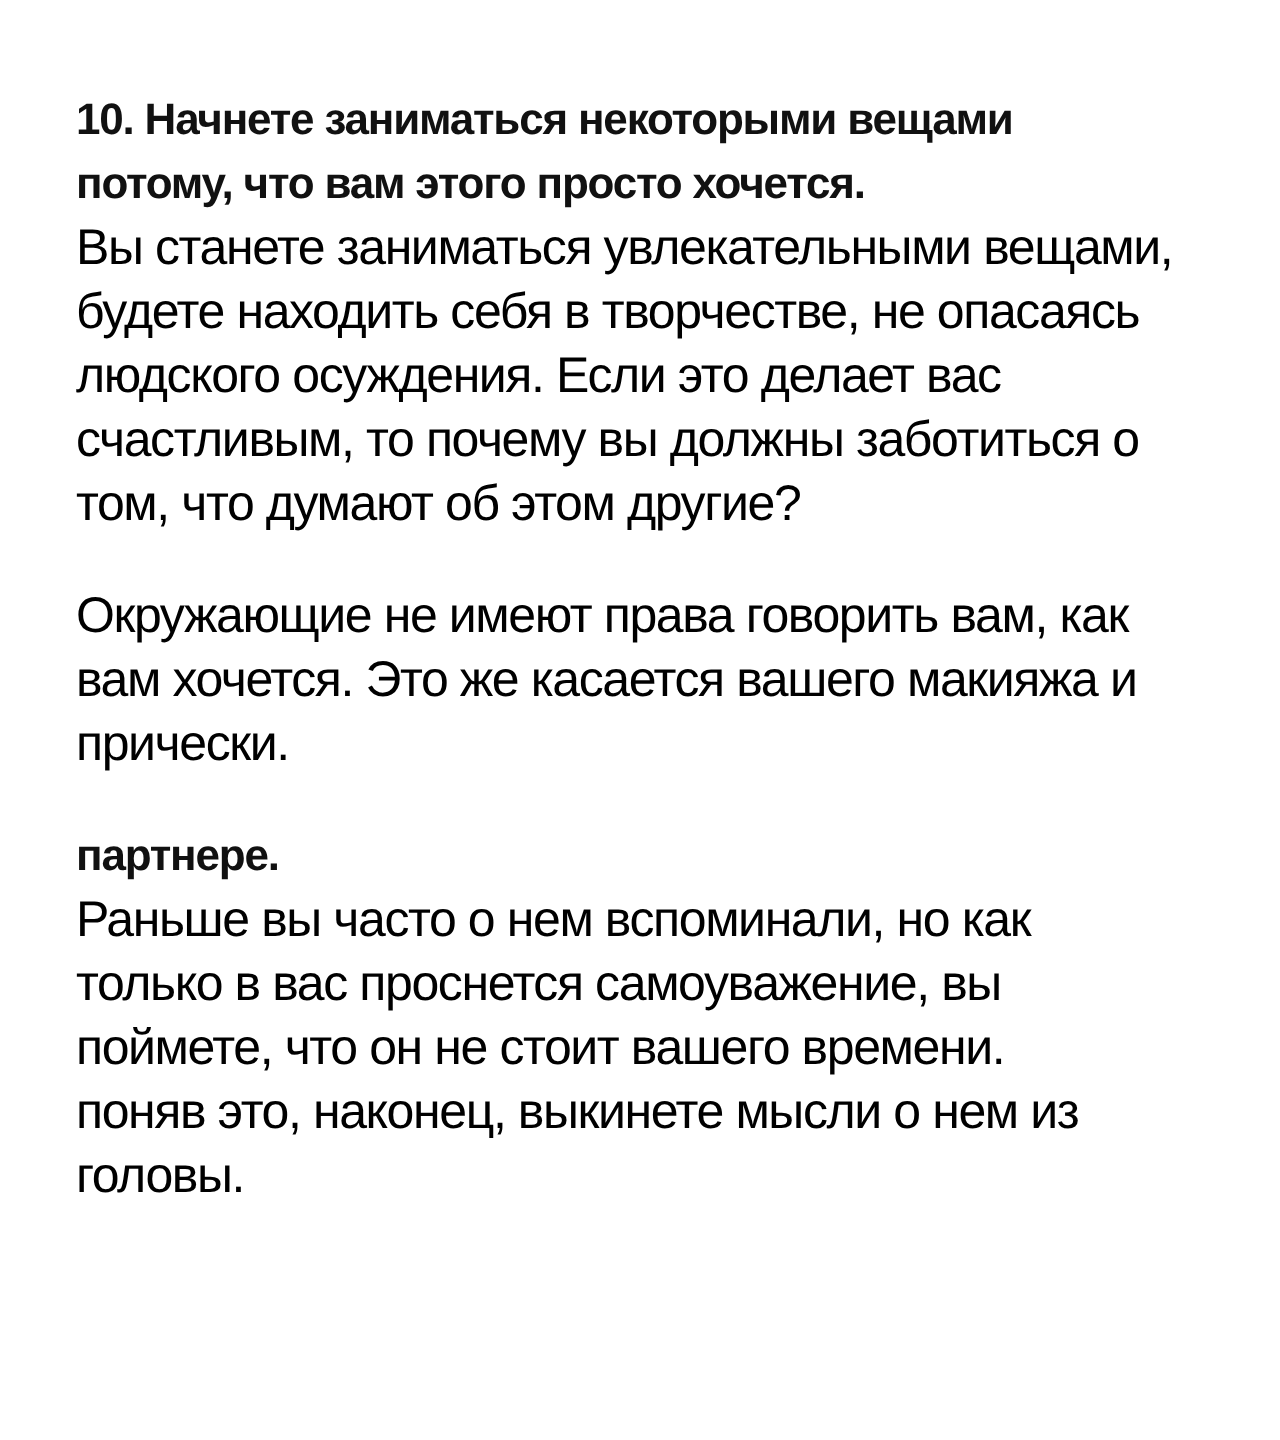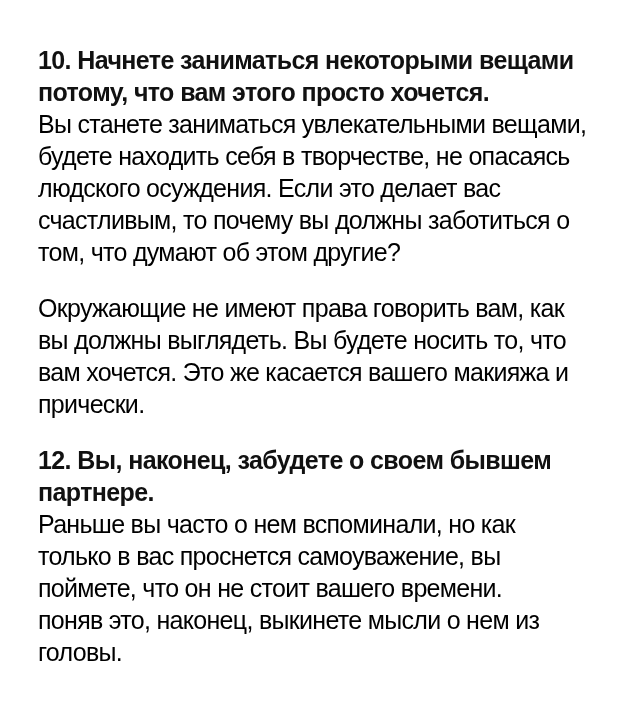--- a/index.html
+++ b/index.html
@@ -22,21 +22,21 @@
       width: 590px;
     }
     .section {
       margin: 0;
     }
     .section + .section {
       margin-top: 24px;
     }
     .heading {
       font-weight: bold;
-      font-size: 25px;
+      font-size: 22px;
       line-height: 32px;
       letter-spacing: -0.6px;
       margin: 0;
       color: #111111;
     }
     .body-text {
       font-weight: normal;
       font-size: 25px;
       line-height: 32px;
       letter-spacing: -0.7px;
@@ -63,29 +63,27 @@
       <span class="line">будете находить себя в творчестве, не опасаясь</span>
       <span class="line">людского осуждения. Если это делает вас</span>
       <span class="line">счастливым, то почему вы должны заботиться о</span>
       <span class="line">том, что думают об этом другие?</span>
     </p>
   </div>
 
   <div class="section">
     <p class="body-text">
       <span class="line">Окружающие не имеют права говорить вам, как</span>
-      <span class="line">вы должны выглядеть. Вы будете носить то, что</span>
       <span class="line">вам хочется. Это же касается вашего макияжа и</span>
       <span class="line">прически.</span>
     </p>
   </div>
 
   <div class="section">
     <h2 class="heading">
-      <span class="line">12. Вы, наконец, забудете о своем бывшем</span>
       <span class="line">партнере.</span>
     </h2>
     <p class="body-text">
       <span class="line">Раньше вы часто о нем вспоминали, но как</span>
       <span class="line">только в вас проснется самоуважение, вы</span>
       <span class="line">поймете, что он не стоит вашего времени.</span>
       <span class="line">поняв это, наконец, выкинете мысли о нем из</span>
       <span class="line">головы.</span>
     </p>
   </div>

